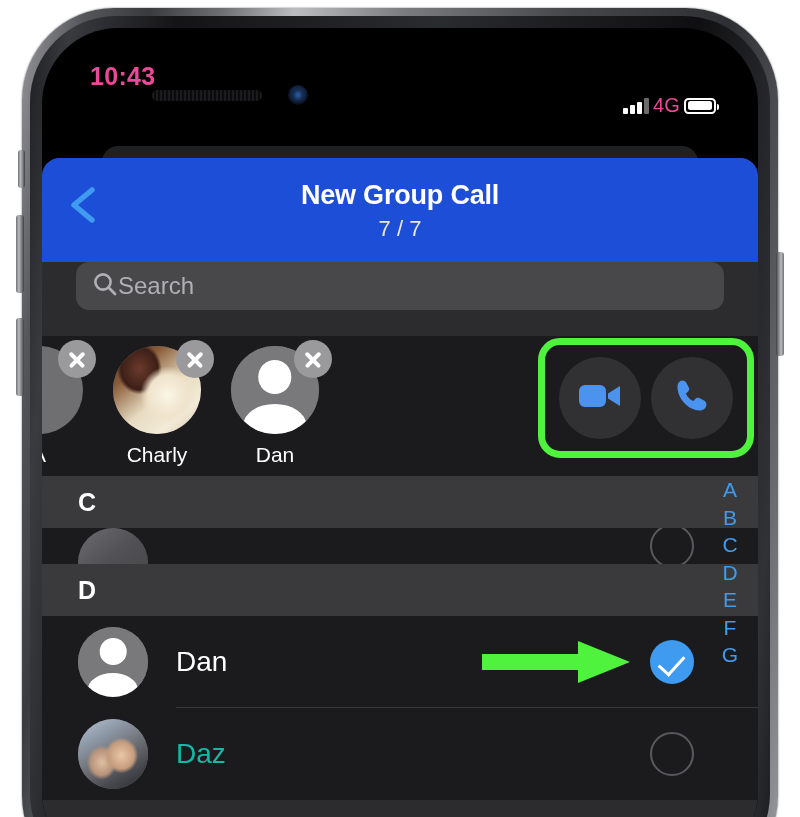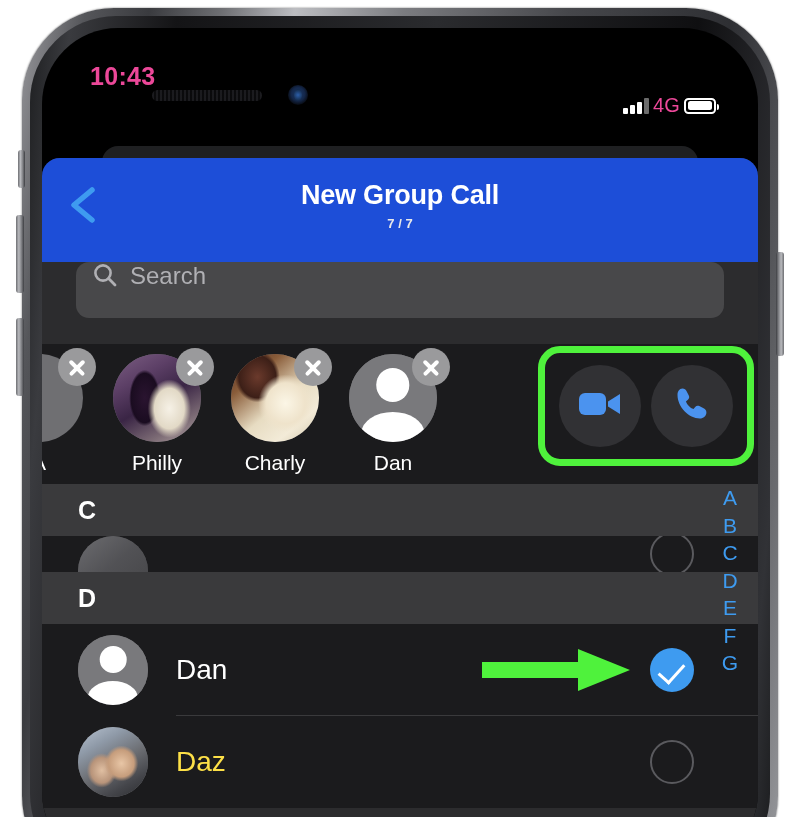--- a/index.html
+++ b/index.html
@@ -127,28 +127,28 @@
     width: 40px; height: 42px; cursor: pointer;
   }
   .nav-title {
     position: absolute; left: 0; right: 0; top: 22px;
     text-align: center; color: #fff;
     font-size: 27px; font-weight: bold; letter-spacing: -.2px;
   }
   .nav-sub {
     position: absolute; left: 0; right: 0; top: 58px;
     text-align: center; color: #e9e9ea;
-    font-size: 13px; font-weight: 700;
+    font-size: 22px; font-weight: 400;
   }
 
   
   .search-wrap { padding: 0 34px; background: #2c2c2e; padding-bottom: 26px; }
   .search {
-    display: flex; gap: 12px;
-    height: 56px; border-radius: 13px;
+    display: flex; align-items: center; 
+    height: 48px; border-radius: 13px;
     background: #48484a; padding: 0 16px; cursor: text;
   }
   .search-ph { color: #b0b0b4; font-size: 24px; }
 
   
   .chips {
     position: relative; height: 140px; background: #1b1b1d;
     display: flex; align-items: flex-start; overflow: hidden;
   }
   .chip {
@@ -249,21 +249,21 @@
     display:flex; align-items:center; padding-left: 36px; cursor: pointer;
   }
   .row.clipped { height: 36px; overflow: hidden; align-items: flex-start; }
   .row-avatar {
     position: relative; width: 70px; height: 70px; border-radius:50%;
     overflow:hidden; background:#6f6f72; flex:0 0 70px;
   }
   .row-name {
     margin-left: 28px; font-size: 28px; color: #fff; font-weight: 500;
   }
-  .row-name.dim { color: #fde047; }
+  .row-name.dim { color: #14b8a6; }
   .row-sep {
     position:absolute; left: 134px; right: 0; bottom: 0; height:1px; background:#3a3a3c;
   }
   .check {
     position:absolute; right: 64px; top: 50%; transform: translateY(-50%);
     width: 44px; height: 44px; border-radius:50%; cursor:pointer;
   }
   .check.on  { background:#3e9bf0; }
   .check.off { border: 2px solid #5a5a5e; }
   .check.on::after {
@@ -354,27 +354,20 @@
       <div class="chips">
 
         <div class="chip partial">
           <div class="chip-avatar">
               <span class="pa-bw"></span>
             </div>
           <div class="chip-x"></div>
           <div class="chip-name">A</div>
         </div>
 
-        <div class="chip">
-          <div class="chip-avatar">
-              <span class="pa-wedding"></span>
-            </div>
-          <div class="chip-x"></div>
-          <div class="chip-name">Philly</div>
-        </div>
 
         <div class="chip">
           <div class="chip-avatar">
               <span class="pa-bride"></span>
             </div>
           <div class="chip-x"></div>
           <div class="chip-name">Charly</div>
         </div>
 
         <div class="chip">

